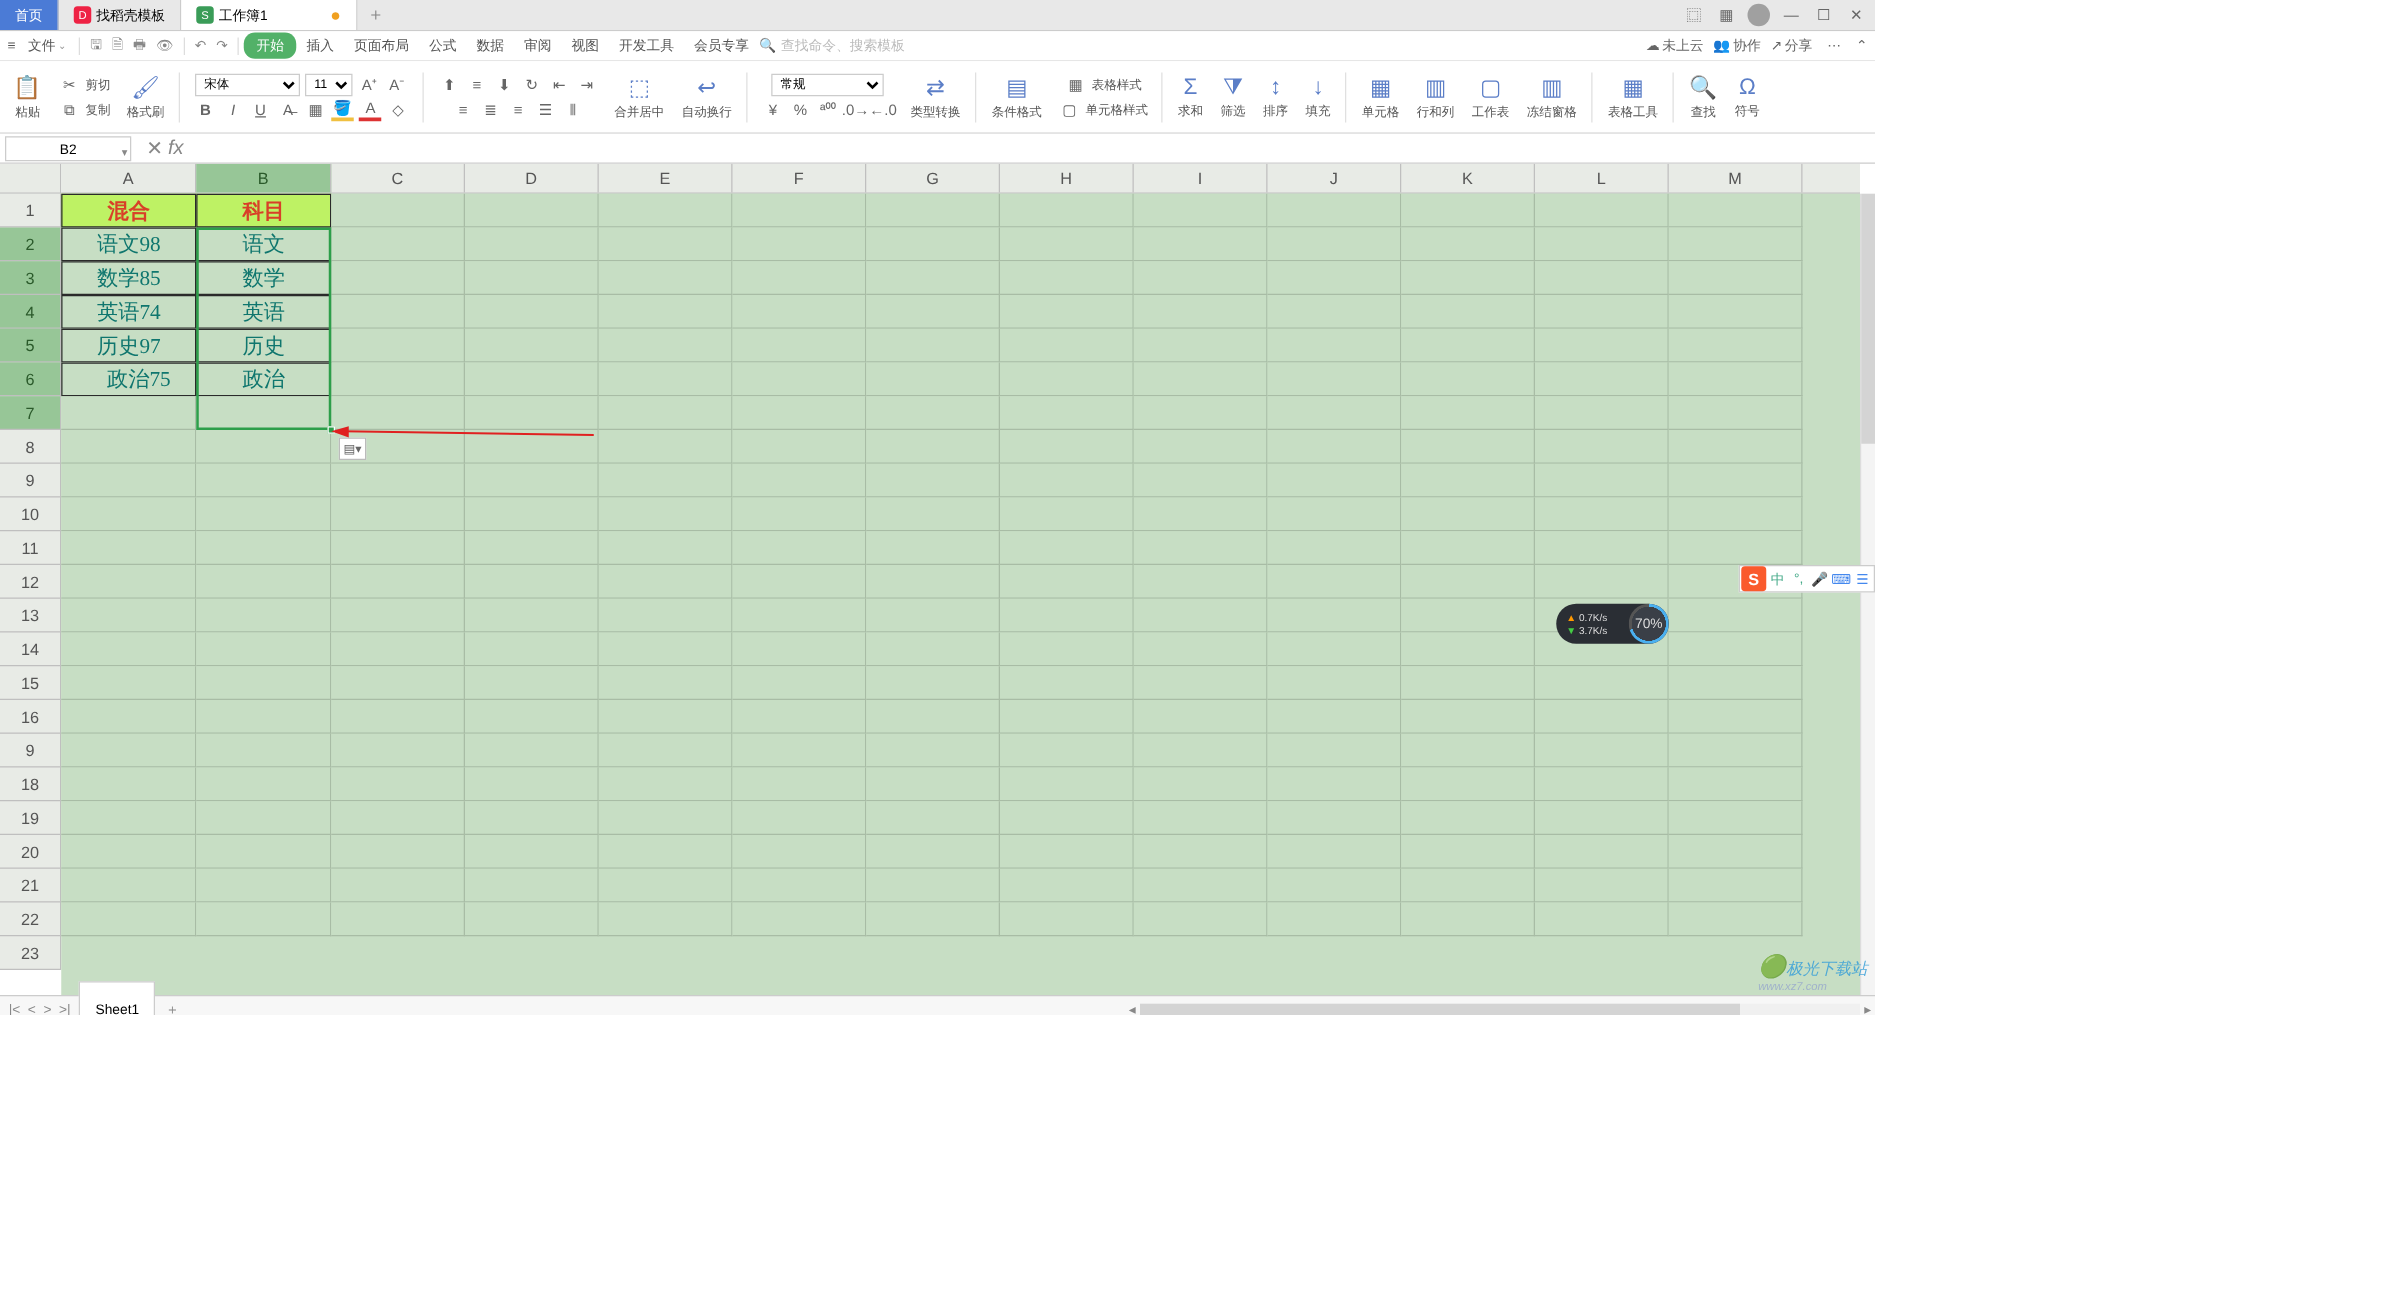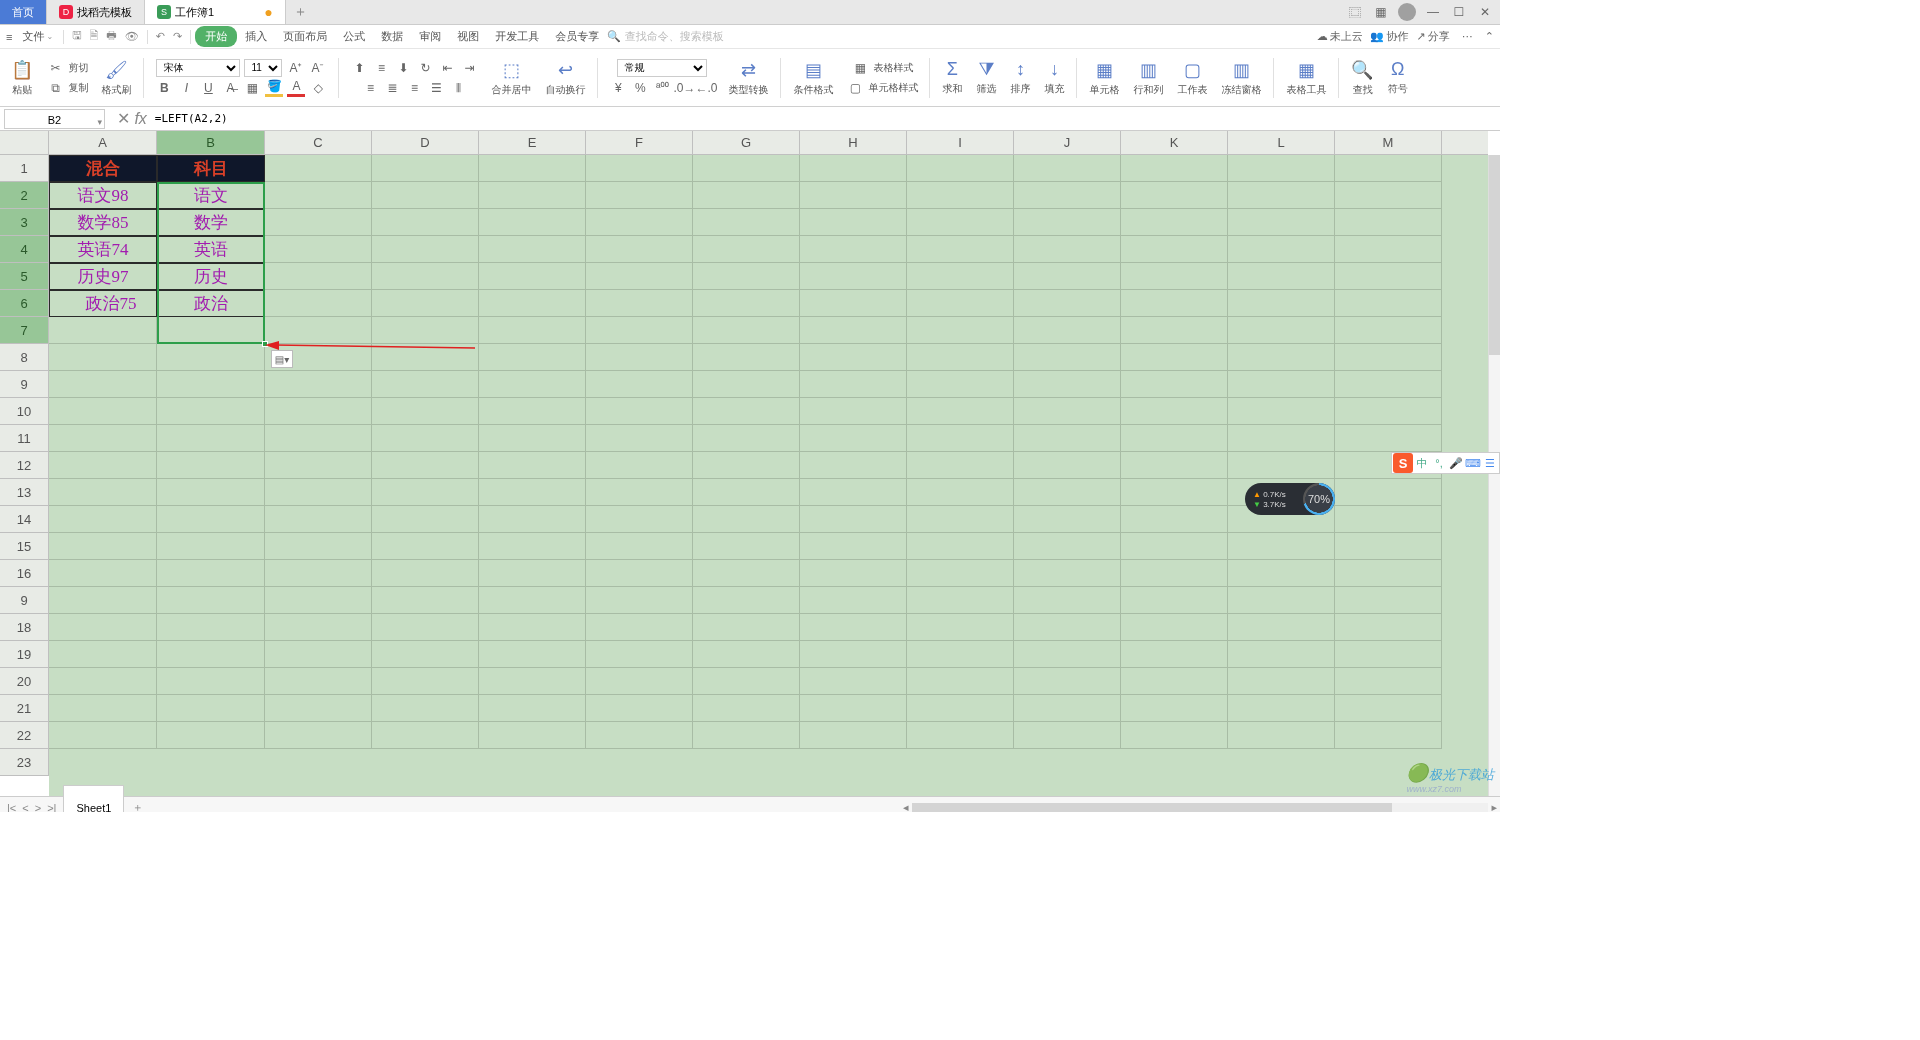--- a/index.html
+++ b/index.html
@@ -51,22 +51,22 @@
 .corner { position: absolute; left: 0; top: 0; width: 49px; height: 24px; background: #e8ebe6; border-right: 1px solid #bfbfbf; border-bottom: 1px solid #bfbfbf; }
 .col-headers { position: absolute; left: 49px; top: 0; right: 12px; height: 24px; display: flex; background: #e8ebe6; border-bottom: 1px solid #bfbfbf; }
 .col-h { border-right: 1px solid #bfbfbf; text-align: center; font-size: 13px; line-height: 24px; color: #555; }
 .col-h.sel { background: #97c697; color: #2b5a2b; }
 .row-headers { position: absolute; left: 0; top: 24px; width: 49px; background: #e8ebe6; border-right: 1px solid #bfbfbf; }
 .row-h { height: 27px; border-bottom: 1px solid #bfbfbf; text-align: center; font-size: 13px; line-height: 27px; color: #555; }
 .row-h.sel { background: #97c697; color: #2b5a2b; }
 .cells { position: absolute; left: 49px; top: 24px; right: 12px; bottom: 0; background: #c7dec4; }
 .crow { display: flex; height: 27px; }
 .cell { border-right: 1px solid #a8bca5; border-bottom: 1px solid #a8bca5; font-size: 17px; display: flex; align-items: center; justify-content: center; background: #c7dec4; font-family: "SimSun", serif; }
-.cell.hdr { color: #d84028; font-weight: bold; background: #0f172a; }
-.cell.data { color: #a21caf; }
+.cell.hdr { color: #d84028; font-weight: bold; background: #bef264; }
+.cell.data { color: #0f766e; }
 .cell.aB { border: 1.5px solid #2a2a2a; }
 .sel-rect { position: absolute; border: 2px solid #2d9e4a; pointer-events: none; }
 .fill-handle { position: absolute; width: 6px; height: 6px; background: #2d9e4a; border: 1px solid #fff; }
 .autofill-tag { position: absolute; width: 22px; height: 18px; background: #fff; border: 1px solid #bbb; font-size: 10px; display: flex; align-items: center; justify-content: center; color: #666; }
 .scroll-v { position: absolute; right: 0; top: 24px; width: 12px; bottom: 0; background: #f4f4f4; border-left: 1px solid #ddd; }
 .scroll-v .thumb { position: absolute; top: 0; width: 100%; height: 200px; background: #d4d4d4; }
 
 
 .red-arrow { position: absolute; pointer-events: none; }
 
@@ -322,21 +322,20 @@
       <span>符号</span>
     </div>
 </div>
 
 <div class="fb-row">
   <div class="name-box"><span>B2</span><span class="dd">▾</span></div>
   <div class="fb-btns">
     <span>✕</span>
     <span><i>fx</i></span>
   </div>
-  <input class="fb-input" value="=LEFT(A2,2)" style="">
 </div>
 
 <div class="grid-zone">
   <div class="corner"></div>
   <div class="col-headers" id="colH">
       <div class="col-h" style="width: 108px;">A</div>
       <div class="col-h sel" style="width: 108px;">B</div>
       <div class="col-h" style="width: 107px;">C</div>
       <div class="col-h" style="width: 107px;">D</div>
       <div class="col-h" style="width: 107px;">E</div>

